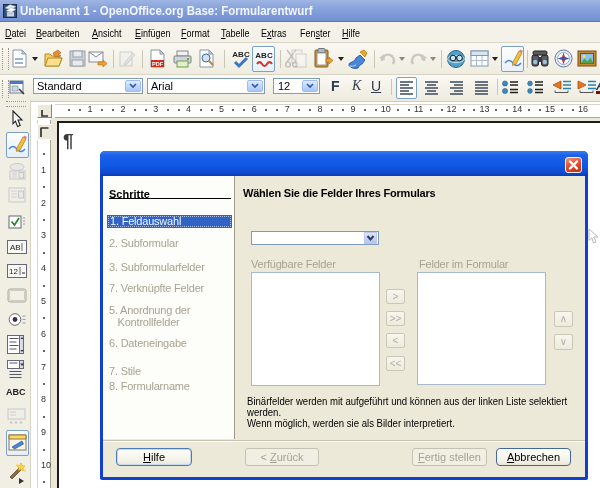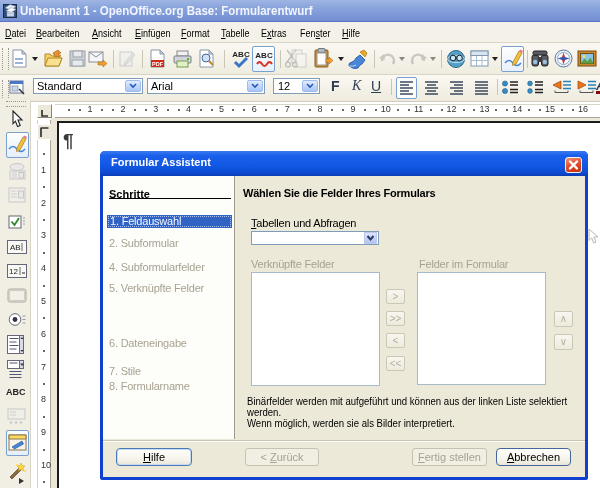--- a/index.html
+++ b/index.html
@@ -489,52 +489,51 @@
 <div class="abs" id="pagewhite"></div>
 <div class="abs" id="pborderv"></div>
 <div class="abs" id="pborderh"></div>
 <div class="abs" id="pilcrow">¶</div>
 <svg class="abs" style="left:588px;top:228px" width="12" height="16">
     <path d="M1 1 L10 9 L6 9 L8 14 L5.6 15 L3.8 10 L1 12.4 z" fill="#fdfdfd" stroke="#b8b8b8" stroke-width="1"></path>
   </svg>
 
 <div class="abs" id="dlg">
   <div class="abs" id="dlgtitle"></div>
-  <div class="abs" id="dlgtitletext">Formular Assistent</div>
   <div class="abs" id="dlgclose">
       <svg width="15" height="14" style="position:absolute;left:0;top:0">
         <path d="M4 3.5 L11 10.5 M11 3.5 L4 10.5" stroke="#fff" stroke-width="2.4" stroke-linecap="round"></path>
       </svg>
     </div>
   <div class="abs" id="dlgbody">
     <div class="abs" id="roadmap"></div>
     <div class="abs" id="rmdiv"></div>
     <div class="abs" id="botsep"></div>
     <div class="abs" id="btnrow"></div>
   </div>
   <div class="abs" style="left:9px;top:37px;font-size:11px;font-weight:bold;color:#000">Schritte</div>
   <div class="abs" style="left:9px;top:47px;width:122px;height:1px;background:#000"></div>
   <div class="abs" id="rmsel">1. Feldauswahl</div>
   <div class="rmitem" style="top:86px">2. Subformular</div>
-  <div class="rmitem" style="top:110px">4. Subformularfelder</div>
-  <div class="rmitem" style="top:131px">5. Verknüpfte Felder</div>
+  <div class="rmitem" style="top:110px">3. Subformularfelder</div>
+  <div class="rmitem" style="top:131px">7. Verknüpfte Felder</div>
+  <div class="rmitem" style="top:153px">5. Anordnung der<br>&nbsp;&nbsp;&nbsp;Kontrollfelder</div>
   <div class="rmitem" style="top:186px">6. Dateneingabe</div>
   <div class="rmitem" style="top:214px">7. Stile</div>
   <div class="rmitem" style="top:229px">8. Formularname</div>
   <div class="dlabel" style="left:143px;top:36px;font-weight:bold">Wählen Sie die Felder Ihres Formulars</div>
-  <div class="dlabel" style="left:151px;top:66px"><u>T</u>abellen und Abfragen</div>
   <div class="abs" style="left:151px;top:80px;width:128px;height:14px;background:#fff;border:1px solid #7f9db9;box-sizing:border-box">
     <div class="abs" style="right:1px;top:0px;width:13px;height:12px;
       background:linear-gradient(180deg,#dfe6fa 0%,#c6d2f2 55%,#b4c4ee 100%);border:1px solid #bcc8ee;box-sizing:border-box">
       <svg width="11" height="10" style="position:absolute;left:0;top:0">
           <path d="M2.5 3 L5.5 6.5 L8.5 3" stroke="#2a3a6a" stroke-width="2" fill="none"></path>
         </svg>
     </div>
   </div>
-  <div class="glabel" style="left:151px;top:107px">Verknüpfte Felder</div>
+  <div class="glabel" style="left:151px;top:107px">Verfügbare Felder</div>
   <div class="glabel" style="left:319px;top:107px">Felder im Formular</div>
   <div class="lbox" style="left:151px;top:121px;width:129px;height:114px"></div>
   <div class="lbox" style="left:317px;top:121px;width:129px;height:113px"></div>
   <div class="tbtn" style="left:286px;top:138px">&gt;</div>
   <div class="tbtn" style="left:286px;top:160px">&gt;&gt;</div>
   <div class="tbtn" style="left:286px;top:182px">&lt;</div>
   <div class="tbtn" style="left:286px;top:205px">&lt;&lt;</div>
   <div class="tbtn" style="left:454px;top:160px;height:16px;line-height:14px">∧</div>
   <div class="tbtn" style="left:454px;top:183px;height:16px;line-height:14px">∨</div>
   <div class="abs" style="left:147px;top:245px;width:420px;font-size:11px;line-height:11px;color:#000;transform:scaleX(.87);transform-origin:0 0">Binärfelder werden mit aufgeführt und können aus der linken Liste selektiert<br>werden.<br>Wenn möglich, werden sie als Bilder interpretiert.</div>

